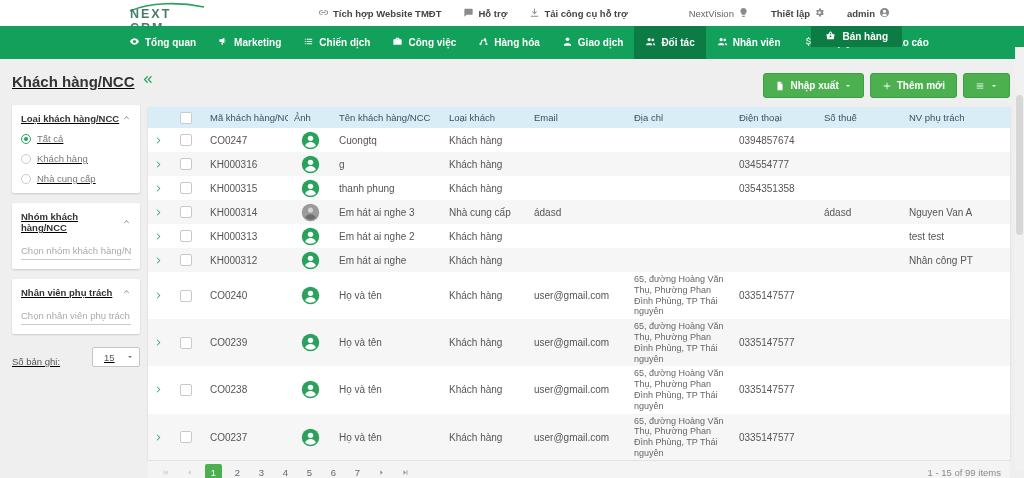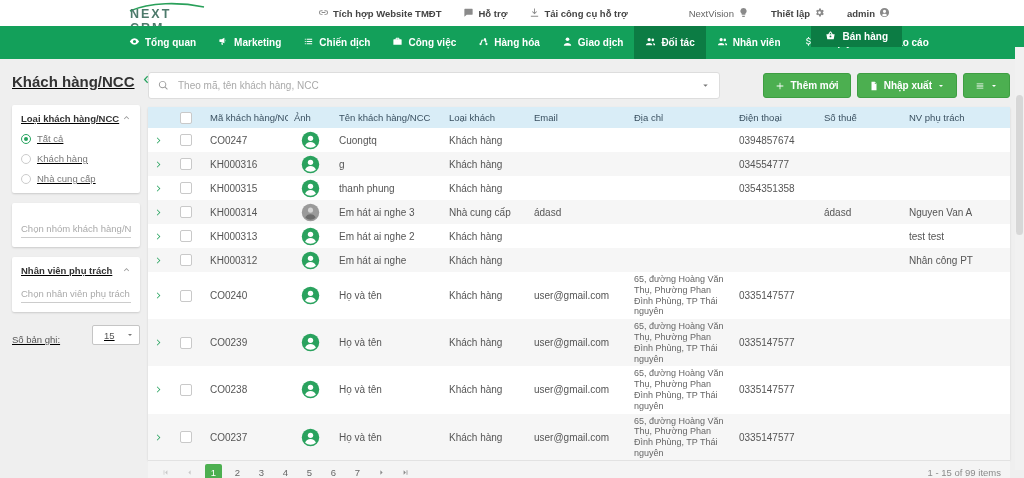--- a/index.html
+++ b/index.html
@@ -267,20 +267,26 @@
             <span>Khách hàng</span>
           </div>
           <div class="radio-row">
             <span class="radio"></span>
             <span>Nhà cung cấp</span>
           </div>
         </div>
     </div>
 
     <div class="panel">
+      <div class="panel-head">
+        <span>Nhóm khách hàng/NCC</span>
+        <span><svg viewBox="0 0 24 24" fill="currentColor">
+              <path d="M12 8l7 7-1.5 1.5L12 11l-5.5 5.5L5 15z"></path>
+            </svg></span>
+      </div>
       <input class="panel-input" placeholder="Chọn nhóm khách hàng/N..." style="">
     </div>
 
     <div class="panel">
       <div class="panel-head">
         <span>Nhân viên phụ trách</span>
         <span><svg viewBox="0 0 24 24" fill="currentColor">
               <path d="M12 8l7 7-1.5 1.5L12 11l-5.5 5.5L5 15z"></path>
             </svg></span>
       </div>
@@ -293,54 +299,41 @@
         <span>15</span>
         <span><svg viewBox="0 0 24 24" fill="currentColor">
               <path d="M6 9l6 6 6-6H6z"></path>
             </svg></span>
       </div>
     </div>
   </aside>
 
   <main class="main">
     <div class="toolbar">
-      <div class="searchbar">
-        <span class="s-ic">
-            <svg viewBox="0 0 24 24" fill="currentColor">
-              <path d="M10 2a8 8 0 1 0 4.9 14.3l5 5 1.4-1.4-5-5A8 8 0 0 0 10 2zm0 2a6 6 0 1 1-6 6 6 6 0 0 1 6-6z"></path>
-            </svg>
-          </span>
-        <input placeholder="Theo mã, tên khách hàng, NCC" style="">
-        <span class="caret">
-            <svg viewBox="0 0 24 24" fill="currentColor">
-              <path d="M6 9l6 6 6-6H6z"></path>
-            </svg>
-          </span>
-      </div>
       <div class="toolbar-buttons">
         <button class="btn">
           <span>
               <svg viewBox="0 0 24 24" fill="currentColor">
-                <path d="M11 4h2v7h7v2h-7v7h-2v-7H4v-2h7V4z"></path>
-              </svg>
-            </span>
-          <span>Thêm mới</span>
+                <path d="M6 2h8l4 4v16H6V2zm8 1.5V7h3.5L14 3.5z"></path>
+              </svg>
+            </span>
+          <span>Nhập xuất</span>
+          <span class="sm">
+              <svg viewBox="0 0 24 24" fill="currentColor">
+                <path d="M6 9l6 6 6-6H6z"></path>
+              </svg>
+            </span>
         </button>
         <button class="btn">
           <span>
               <svg viewBox="0 0 24 24" fill="currentColor">
-                <path d="M6 2h8l4 4v16H6V2zm8 1.5V7h3.5L14 3.5z"></path>
-              </svg>
-            </span>
-          <span>Nhập xuất</span>
-          <span class="sm">
-              <svg viewBox="0 0 24 24" fill="currentColor">
-                <path d="M6 9l6 6 6-6H6z"></path>
-              </svg>
-            </span>
+                <path d="M11 4h2v7h7v2h-7v7h-2v-7H4v-2h7V4z"></path>
+              </svg>
+            </span>
+          <span>Thêm mới</span>
         </button>
         <button class="btn">
           <span>
               <svg viewBox="0 0 24 24" fill="currentColor">
                 <path d="M4 6h16v2H4zM4 11h16v2H4zM4 16h16v2H4z"></path>
               </svg>
             </span>
           <span class="sm">
               <svg viewBox="0 0 24 24" fill="currentColor">
                 <path d="M6 9l6 6 6-6H6z"></path>

